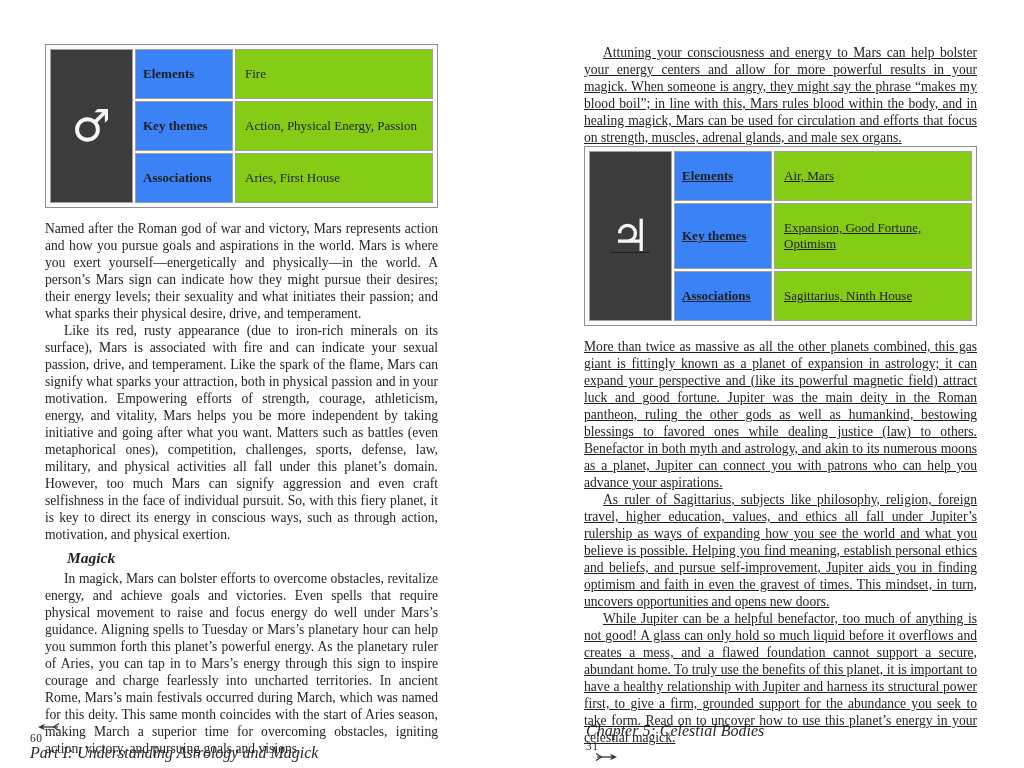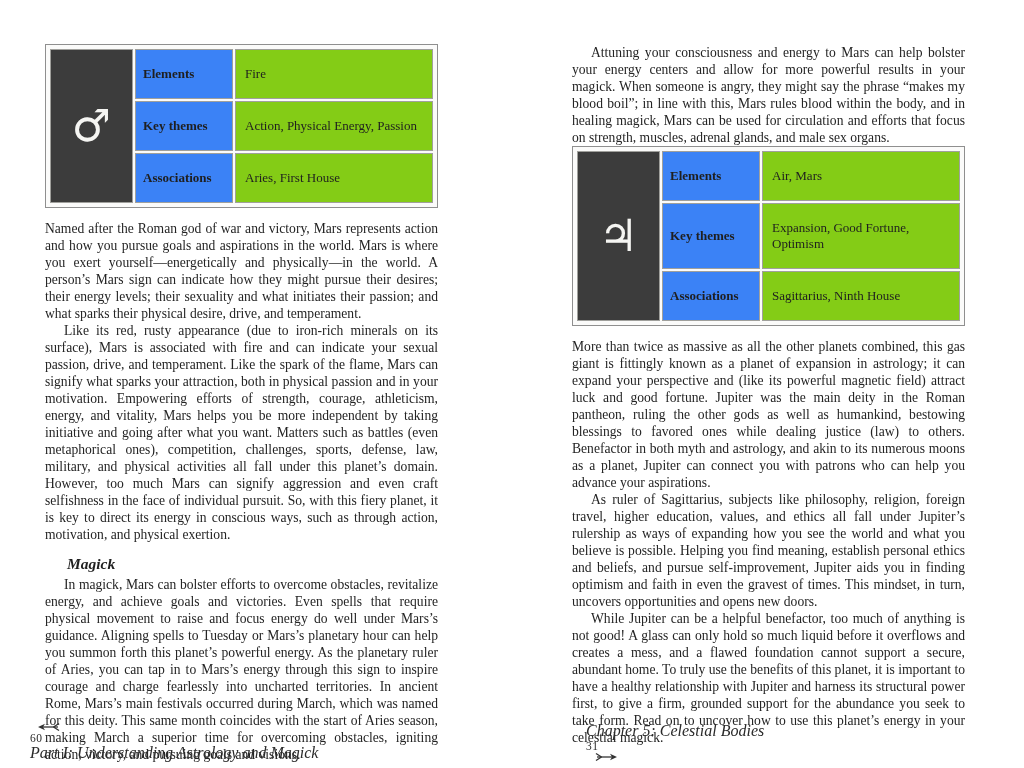--- a/index.html
+++ b/index.html
@@ -10,21 +10,21 @@
     color: #1f1f1f;
     position: relative;
     overflow: hidden;
   }
   .page-column {
     position: absolute;
     top: 44px;
     width: 393px;
   }
   #left-page  { left: 45px; }
-  #right-page { left: 572px; }
+  #right-page { left: 584px; text-decoration: underline; }
 
   
   .planet-title {
     font-family: "Liberation Serif", serif;
     font-weight: 700;
     font-size: 31px;
     line-height: 28px;
     height: 28px;
     margin-bottom: 16px;
     letter-spacing: 1px;
@@ -82,21 +82,21 @@
     line-height: 17px;
     text-align: justify;
     color: #242424;
   }
   .body-text.indent { text-indent: 19px; }
 
   .section-heading {
     font-weight: 700;
     font-style: italic;
     font-size: 15.5px;
-    margin: 12px 0 3px 22px;
+    margin: 6px 0 3px 22px;
   }
 
   
   .footer {
     position: absolute;
     top: 722px;
     width: 393px;
     font-size: 11.5px;
     color: #2a2a2a;
     display: flex;

